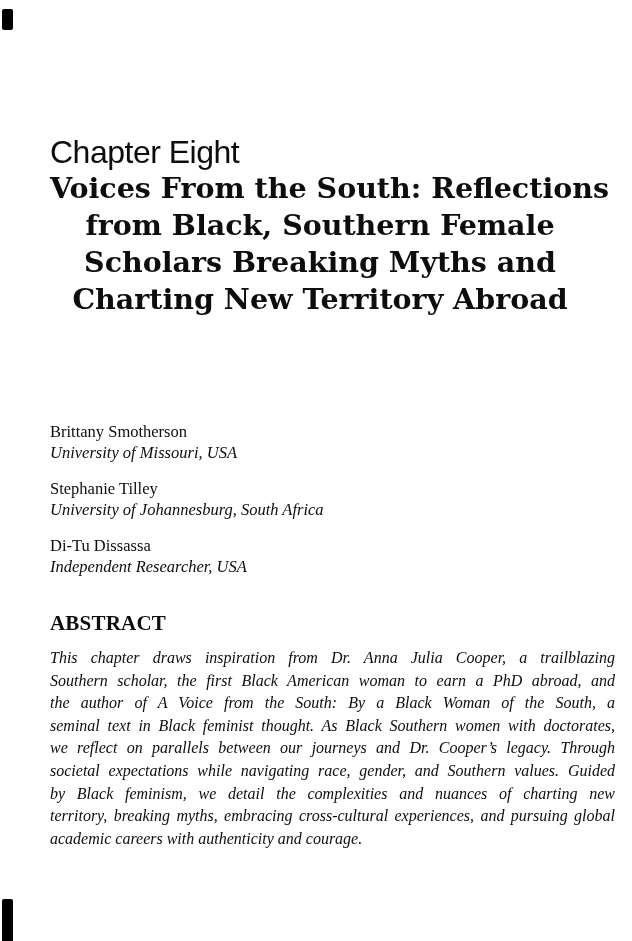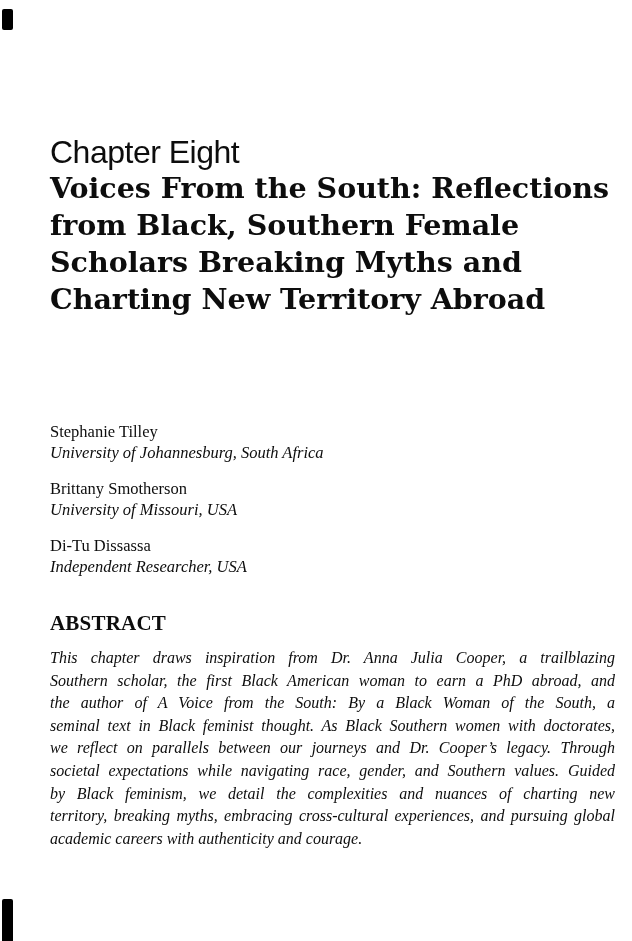--- a/index.html
+++ b/index.html
@@ -46,20 +46,21 @@
     left: 50px; top: 170px;
     width: 540px;
     font-family: "DejaVu Serif", serif;
     font-size: 28.5px;
     font-weight: 700;
     line-height: 37px;
     color: #0d0d0d;
   }
   .chapter-title .title-line {
     white-space: nowrap;
+    text-align: center;
   }
   .authors {
     position: absolute;
     left: 50px; top: 422px;
     font-family: "Liberation Serif", serif;
     font-size: 16.5px;
     line-height: 20.5px;
     color: #0d0d0d;
   }
   .author-block {
@@ -112,26 +113,26 @@
 
   <div class="chapter-title">
     <div class="title-line">Voices From the South: Reflections</div>
     <div class="title-line">from Black, Southern Female</div>
     <div class="title-line">Scholars Breaking Myths and</div>
     <div class="title-line">Charting New Territory Abroad</div>
   </div>
 
   <div class="authors">
     <div class="author-block">
+      <div class="author-name">Brittany Smotherson</div>
+      <div class="author-affiliation">University of Missouri, USA</div>
+    </div>
+    <div class="author-block">
       <div class="author-name">Stephanie Tilley</div>
       <div class="author-affiliation">University of Johannesburg, South Africa</div>
-    </div>
-    <div class="author-block">
-      <div class="author-name">Brittany Smotherson</div>
-      <div class="author-affiliation">University of Missouri, USA</div>
     </div>
     <div class="author-block">
       <div class="author-name">Di-Tu Dissassa</div>
       <div class="author-affiliation">Independent Researcher, USA</div>
     </div>
   </div>
 
   <div class="abstract-heading">ABSTRACT</div>
 
   <div class="abstract-body">

